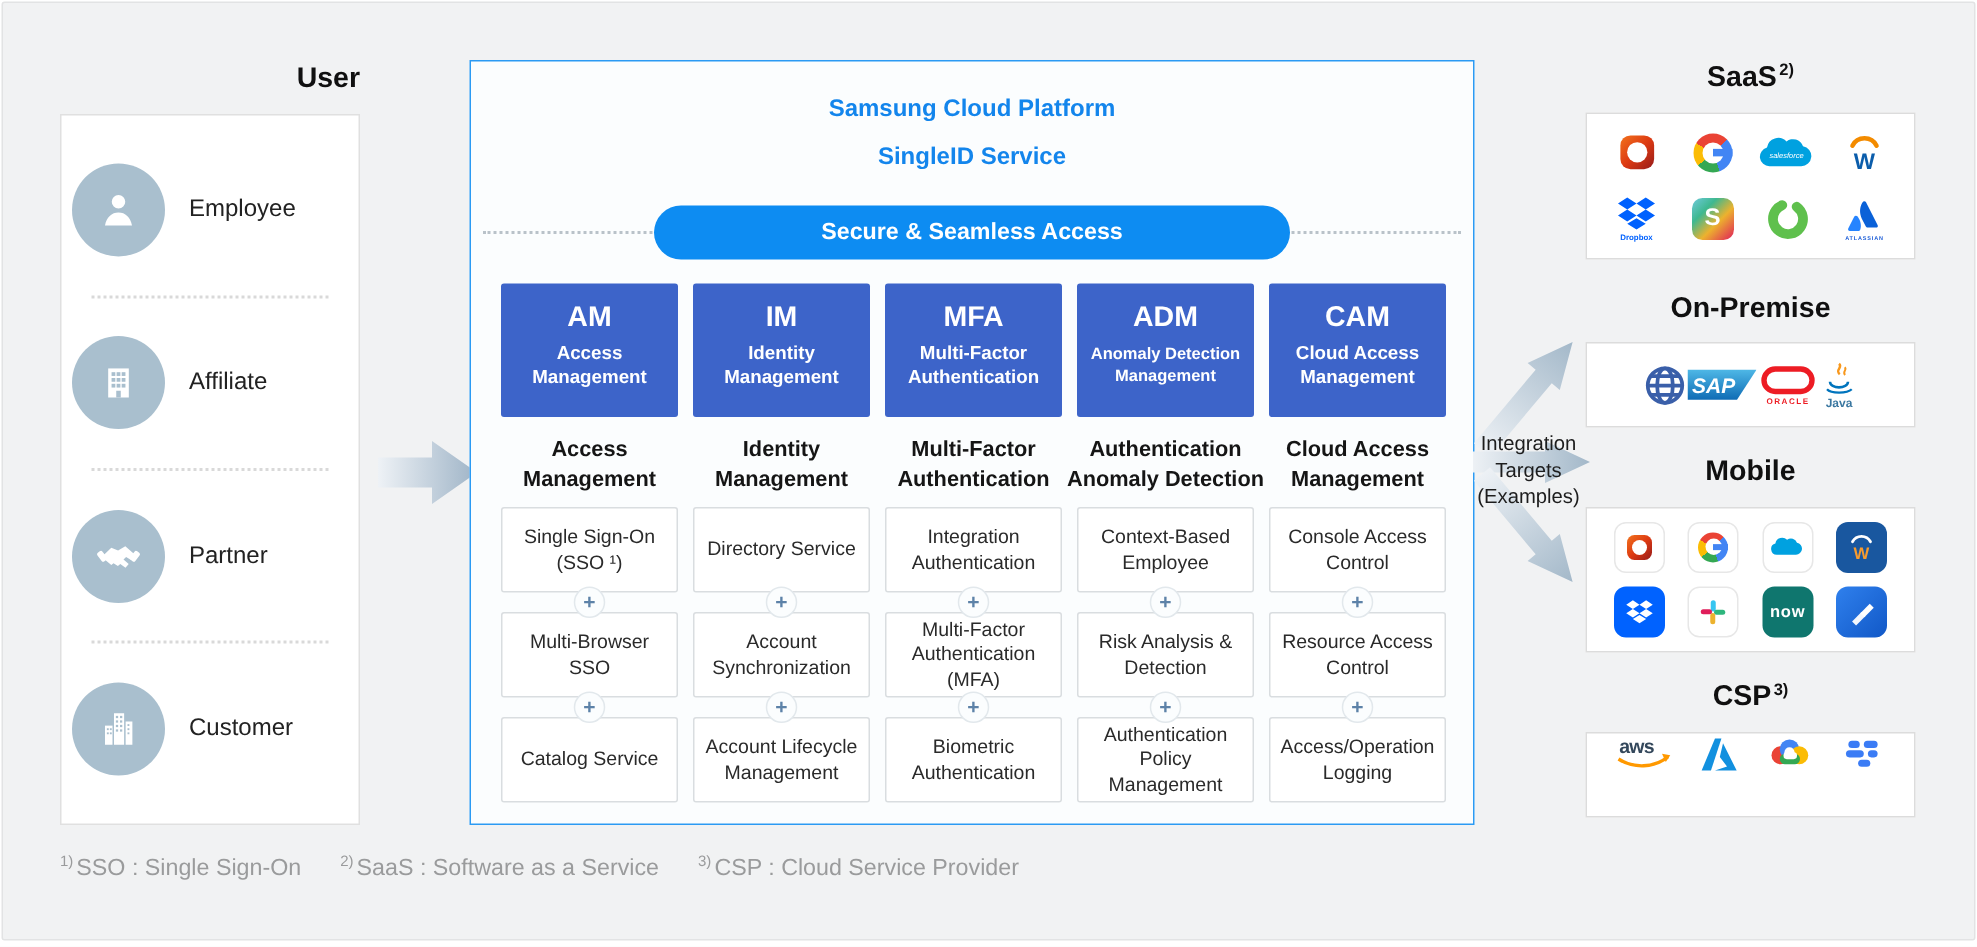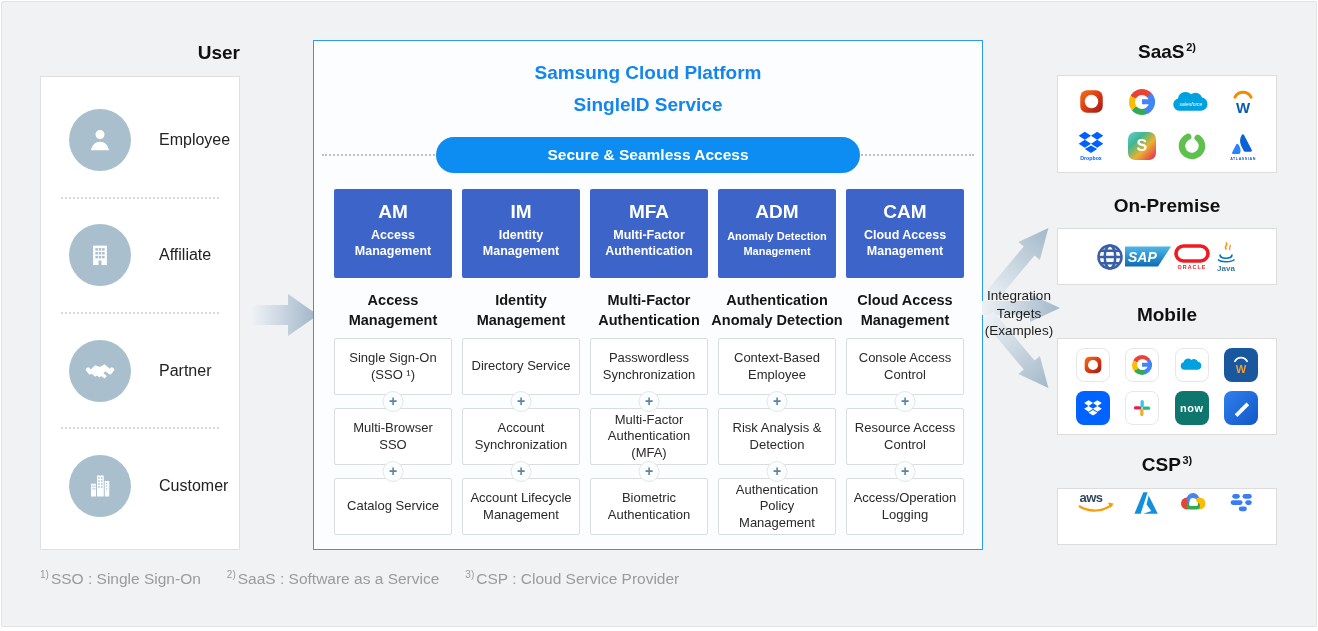--- a/index.html
+++ b/index.html
@@ -8,34 +8,34 @@
   .board{position:absolute;left:1px;top:1px;width:1314px;height:624px;
          background:#f1f2f3;border:1px solid #e2e3e4;border-radius:2px;}
 
   
   .user-title{position:absolute;left:40px;top:42px;width:200px;text-align:right;
               font-size:19px;font-weight:bold;color:#101010;}
   .user-card{position:absolute;left:40px;top:76px;width:200px;height:474px;
              background:#fff;border:1px solid #e0e0e0;box-sizing:border-box;
              display:flex;flex-direction:column;justify-content:space-between;
              padding:10px 0;}
-  .user-item{height:106px;display:flex;align-items:center;padding-left:28px;gap:12px;}
+  .user-item{height:106px;display:flex;align-items:center;padding-left:7px;}
   .user-sep{border-top:2px dotted #d9d9d9;margin:0 20px;}
   .ucircle{width:62px;height:62px;border-radius:50%;background:#a9bfce;
            display:flex;align-items:center;justify-content:center;flex:0 0 auto;}
   .user-label{margin-left:16px;font-size:16px;color:#222;}
 
   
   .main-arrow{position:absolute;left:252px;top:294px;}
 
   
   .panel{position:absolute;left:313px;top:40px;width:670px;height:510px;
          background:#fbfdfe;border:1px solid #2b9af3;box-sizing:border-box;}
   .panel-title{position:absolute;left:0;top:16px;width:100%;text-align:center;
-               font-size:19px;font-weight:bold;color:#1385ec;line-height:32px;}
+               font-size:16px;font-weight:bold;color:#1385ec;line-height:32px;}
   .dotline{position:absolute;left:8px;right:8px;top:113px;border-top:2px dotted #b9c2c9;}
   .banner{position:absolute;left:50%;top:96px;transform:translateX(-50%);
           width:424px;height:36px;background:#0d8cf2;border-radius:18px;
           color:#fff;font-size:15.5px;font-weight:bold;display:flex;
           align-items:center;justify-content:center;}
   .cols{position:absolute;left:20px;top:148px;display:flex;gap:10px;}
   .col{width:118px;}
   .hbox{width:118px;height:89px;background:#3d64c9;border-radius:2px;
         box-sizing:border-box;color:#fff;text-align:center;}
   .acr{padding-top:12px;font-size:19px;font-weight:bold;}
@@ -241,21 +241,21 @@
         </div>
       </div>
 
       <div class="col">
         <div class="hbox">
           <div class="acr">MFA</div>
           <div class="hsub">Multi-Factor Authentication</div>
         </div>
         <div class="clabel">Multi-Factor Authentication</div>
         <div class="cells">
-          <div class="cell">Passwordless Synchronization</div>
+          <div class="cell">Integration Authentication</div>
           <div class="cell">Multi-Factor Authentication (MFA)</div>
           <div class="cell">Biometric Authentication</div>
           <div class="plus p1">+</div>
           <div class="plus p2">+</div>
         </div>
       </div>
 
       <div class="col">
         <div class="hbox">
           <div class="acr">ADM</div>

